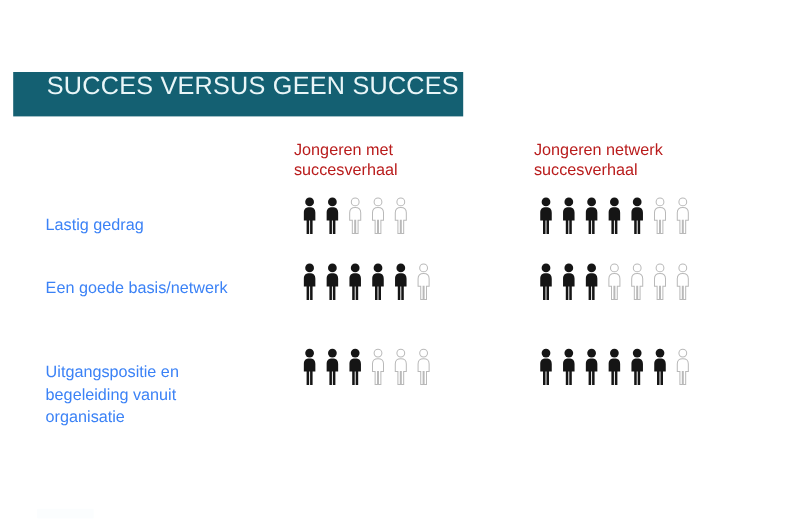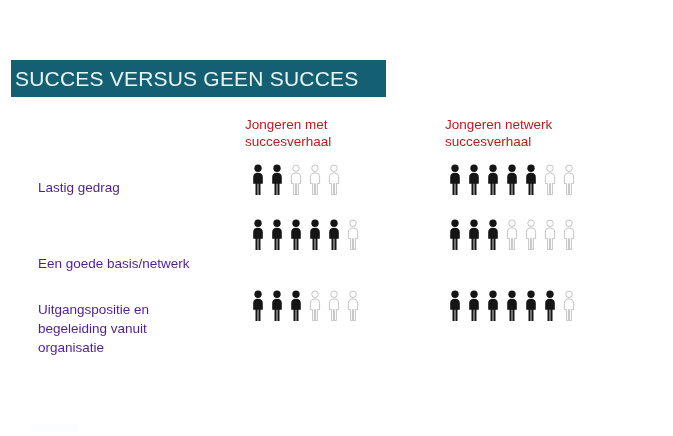--- a/index.html
+++ b/index.html
@@ -18,23 +18,22 @@
 
   
   #title-banner {
     position: absolute;
     left: 11px;
     top: 60px;
     width: 375px;
     height: 37px;
     background: #146072;
     display: flex;
-    align-items: center;
     box-sizing: border-box;
-    padding-left: 4px;
+    padding-left: 28px;
   }
   #title-text {
     color: #e9f6f8;
     font-size: 21px;
     font-weight: 400;
     letter-spacing: 0.2px;
     white-space: nowrap;
   }
 
   
@@ -48,25 +47,25 @@
   }
   #col-header-0 { left: 245px; }
   #col-header-1 { left: 445px; }
 
   
   .row-label {
     position: absolute;
     left: 38px;
     font-size: 13.5px;
     line-height: 19px;
-    color: #4c1d95;
+    color: #3b82f6;
     white-space: pre-line;
   }
   #row-label-0 { top: 178px; }
-  #row-label-1 { top: 230px; margin-top: 24px; }
+  #row-label-1 { top: 230px; }
   #row-label-2 { top: 300px; }
 
   .picto-group {
     position: absolute;
     display: flex;
     align-items: flex-end;
     gap: 1px;
   }
   .pg-r0 { top: 164px; }
   .pg-r1 { top: 219px; }

